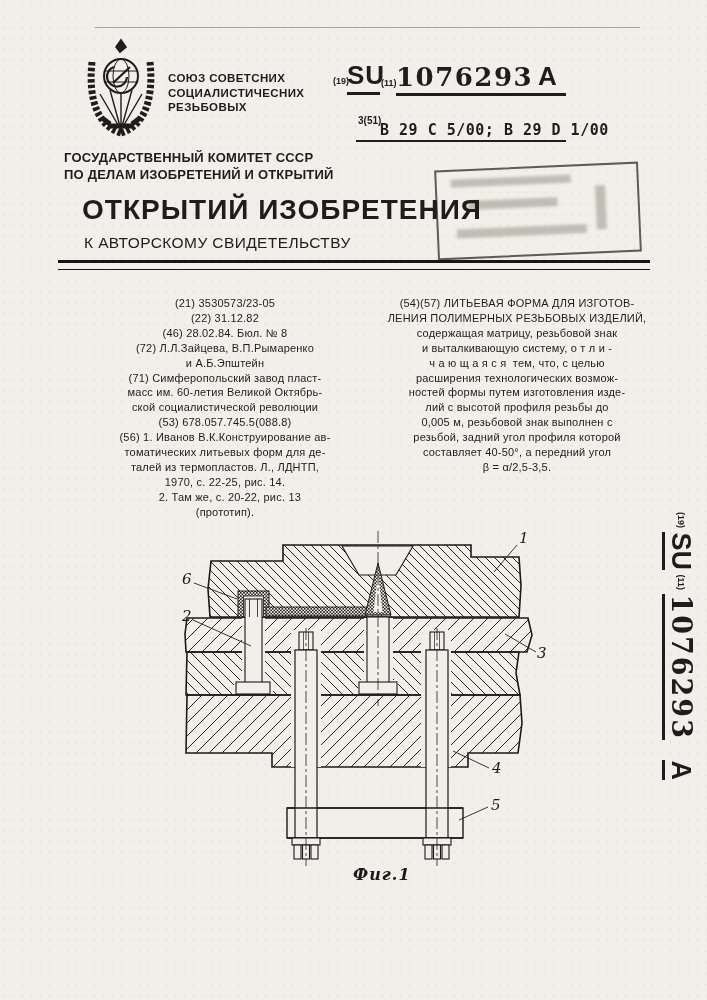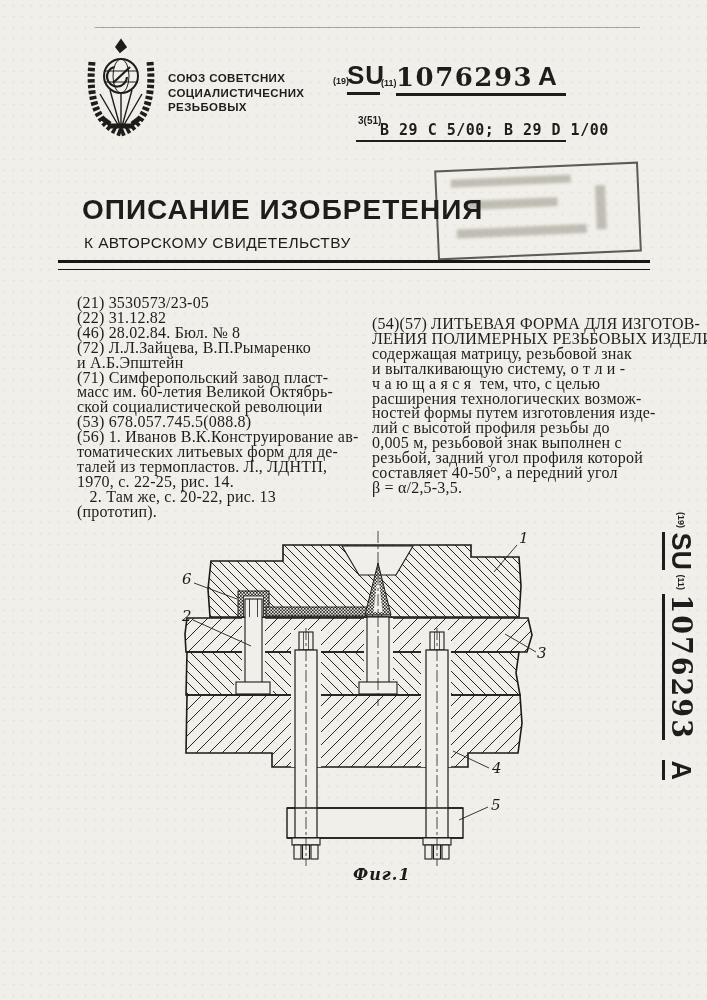--- a/index.html
+++ b/index.html
@@ -34,24 +34,24 @@
          transform:rotate(-2.5deg);opacity:.8;}
   .stamp .mark{position:absolute;background:#8d887c;filter:blur(1.6px);opacity:.6;}
   .m1{left:14px;top:8px;width:120px;height:8px;}
   .m2{left:30px;top:30px;width:90px;height:9px;}
   .m3{left:18px;top:58px;width:130px;height:9px;}
   .m4{left:158px;top:20px;width:10px;height:44px;}
 
   .dblrule{left:58px;top:260px;width:592px;height:6px;
            border-top:3.5px solid #171614;border-bottom:1.5px solid #171614;}
 
-  .col{font-family:Liberation Serif, serif;font-size:16px;line-height:14.9px;
-       letter-spacing:.2px;white-space:pre;}
+  .col{font-family:Liberation Sans, sans-serif;font-size:11px;line-height:14.9px;
+       letter-spacing:.2px;white-space:pre;text-align:center;}
   .colL{left:77px;top:296px;width:296px;}
-  .colR{left:372px;top:296px;width:290px;margin-top:21px;}
+  .colR{left:372px;top:296px;width:290px;}
 
   .sidebar{left:645px;top:512px;width:55px;height:295px;}
   .sidebar .rot{position:absolute;left:52px;top:0;width:295px;transform:rotate(90deg);
                 transform-origin:0 0;white-space:nowrap;}
   .sidebar .sm{font-size:9px;font-weight:bold;vertical-align:6px;}
   .sidebar .big{font-size:27px;font-weight:bold;border-bottom:3px solid #1e1d1b;padding-bottom:1px;}
   .sidebar .bignum{font-family:"DejaVu Serif", serif;letter-spacing:2px;}
   .sidebar .ka{margin-left:16px;}
 </style>
 </head>
@@ -85,30 +85,32 @@
 <span class="abs num serif">1076293</span>
 <span class="abs kind">A</span>
 <div class="abs rule-su"></div>
 <div class="abs rule-num"></div>
 
 <span class="abs ipc-label">3(51)</span>
 <span class="abs ipc mono">B 29 C 5/00; B 29 D 1/00</span>
 <div class="abs rule-ipc"></div>
 
 <div class="abs committee">
+    <div>ГОСУДАРСТВЕННЫЙ КОМИТЕТ СССР</div>
+    <div>ПО ДЕЛАМ ИЗОБРЕТЕНИЙ И ОТКРЫТИЙ</div>
   </div>
 
 <div class="abs stamp">
   <span class="mark m1"></span>
   <span class="mark m2"></span>
   <span class="mark m3"></span>
   <span class="mark m4"></span>
 </div>
 
-<div class="abs doctitle">ОПИСАНИЕ ИЗОБРЕТЕНИЯ</div>
+<div class="abs doctitle">ОТКРЫТИЙ ИЗОБРЕТЕНИЯ</div>
 <div class="abs docsub">К АВТОРСКОМУ СВИДЕТЕЛЬСТВУ</div>
 
 <div class="abs dblrule"></div>
 
 <div class="abs col colL"><div>(21) 3530573/23-05</div><div>(22) 31.12.82</div><div>(46) 28.02.84. Бюл. № 8</div><div>(72) Л.Л.Зайцева, В.П.Рымаренко</div><div>и А.Б.Эпштейн</div><div>(71) Симферопольский завод пласт-</div><div>масс им. 60-летия Великой Октябрь-</div><div>ской социалистической революции</div><div>(53) 678.057.745.5(088.8)</div><div>(56) 1. Иванов В.К.Конструирование ав-</div><div>томатических литьевых форм для де-</div><div>талей из термопластов. Л., ЛДНТП,</div><div>1970, с. 22-25, рис. 14.</div><div>   2. Там же, с. 20-22, рис. 13</div><div>(прототип).</div></div>
 <div class="abs col colR"><div>(54)(57) ЛИТЬЕВАЯ ФОРМА ДЛЯ ИЗГОТОВ-</div><div>ЛЕНИЯ ПОЛИМЕРНЫХ РЕЗЬБОВЫХ ИЗДЕЛИЙ,</div><div>содержащая матрицу, резьбовой знак</div><div>и выталкивающую систему, о т л и -</div><div>ч а ю щ а я с я  тем, что, с целью</div><div>расширения технологических возмож-</div><div>ностей формы путем изготовления изде-</div><div>лий с высотой профиля резьбы до</div><div>0,005 м, резьбовой знак выполнен с</div><div>резьбой, задний угол профиля которой</div><div>составляет 40-50°, а передний угол</div><div>β = α/2,5-3,5.</div></div>
 
 <svg class="abs" style="left:150px;top:520px" width="490" height="380" viewBox="150 520 490 380">
   <defs>
     <pattern id="h1" patternUnits="userSpaceOnUse" width="9" height="9">

